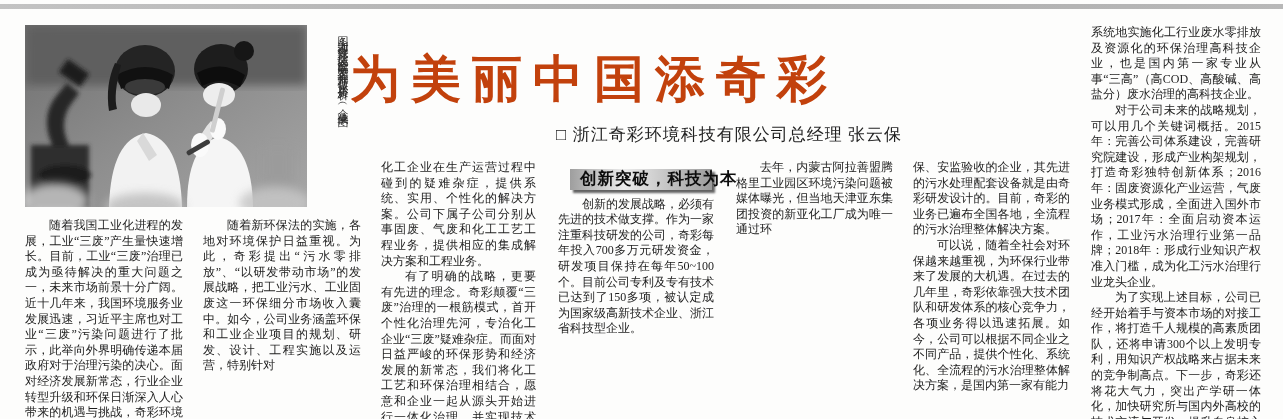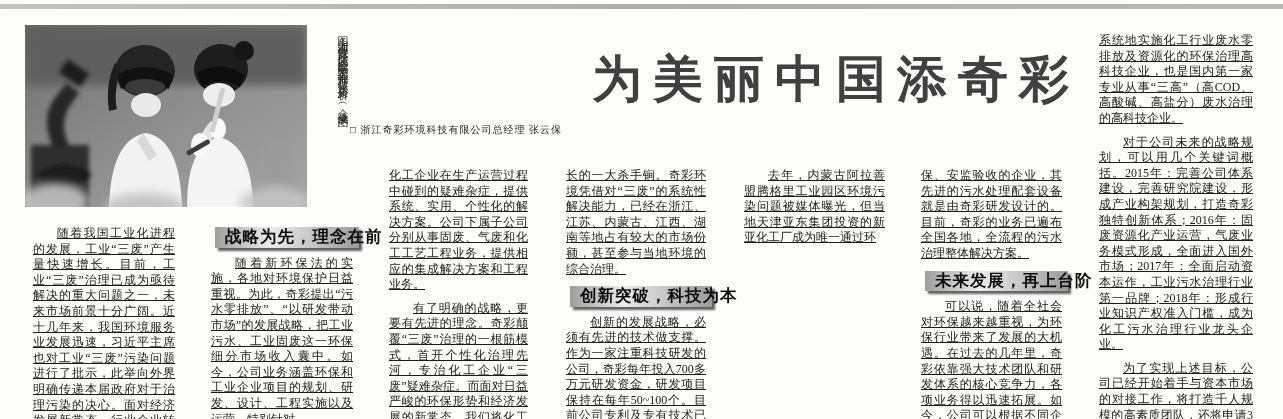--- a/index.html
+++ b/index.html
@@ -19,36 +19,36 @@
   }
   .photo-wrap svg{display:block;}
   .photo-caption{
     position:absolute;left:310px;top:27px;height:182px;width:42px;
     writing-mode:vertical-rl;
     font-size:11px;letter-spacing:2.6px;line-height:19px;
     color:#2a2a2a;
   }
   .headline{
     position:absolute;left:350px;top:46px;width:730px;
-    text-align:right;
+    text-align:left;
     font-family:"Liberation Sans","DejaVu Sans",sans-serif;
     font-weight:bold;font-size:50px;letter-spacing:11px;
-    color:#404040;white-space:nowrap;
+    color:#c2410c;white-space:nowrap;
   }
   .byline{
-    position:absolute;left:350px;top:123px;width:730px;
-    font-size:10px;letter-spacing:1px;color:#222;
+    position:absolute;left:364px;top:123px;width:730px;
+    text-align:center;font-size:17px;letter-spacing:1px;color:#222;
   }
   .col{
     position:absolute;
     font-size:12px;line-height:15.6px;
     text-align:justify;word-break:break-all;
     color:#1c1c1c;
   }
-  .col p{margin:8px;text-decoration:underline;}
+  .col p{margin:0;}
   .col p.indent{text-indent:2em;}
   .sec-header{
     display:block;margin:9px 2px 7px 12px;padding:2px 6px 3px 10px;
     font-family:"Liberation Sans","DejaVu Sans",sans-serif;
     font-weight:bold;font-size:16.5px;letter-spacing:1px;color:#0d0d0d;
     background:linear-gradient(90deg,#9e9e9e,#ececec 38%,#9b9b9b);
     box-shadow:3px 3px 2px rgba(70,70,70,0.85);
     white-space:nowrap;
   }
   .col1{left:25px; top:218px;width:158px;}
@@ -124,37 +124,34 @@
 
 <div class="photo-caption">图为浙江奇彩环境研究院研发工程师在做水质分析。（企业供图）</div>
 
 <div class="headline">为美丽中国添奇彩</div>
 <div class="byline">□ 浙江奇彩环境科技有限公司总经理 张云保</div>
 
 <div class="col col1">
     <p class="indent">随着我国工业化进程的发展，工业“三废”产生量快速增长。目前，工业“三废”治理已成为亟待解决的重大问题之一，未来市场前景十分广阔。近十几年来，我国环境服务业发展迅速，习近平主席也对工业“三废”污染问题进行了批示，此举向外界明确传递本届政府对于治理污染的决心。面对经济发展新常态，行业企业转型升级和环保日渐深入人心带来的机遇与挑战，奇彩环境已做好了充足的储备及准备，应对各</p>
   </div>
 <div class="col col2">
-    <div class="sec-header">战略为先，理念在前</div>
     <p class="indent">随着新环保法的实施，各地对环境保护日益重视。为此，奇彩提出“污水零排放”、“以研发带动市场”的发展战略，把工业污水、工业固废这一环保细分市场收入囊中。如今，公司业务涵盖环保和工业企业项目的规划、研发、设计、工程实施以及运营，特别针对</p>
   </div>
 <div class="col col3">
     <p class="">化工企业在生产运营过程中碰到的疑难杂症，提供系统、实用、个性化的解决方案。公司下属子公司分别从事固废、气废和化工工艺工程业务，提供相应的集成解决方案和工程业务。</p>
     <p class="indent">有了明确的战略，更要有先进的理念。奇彩颠覆“三废”治理的一根筋模式，首开个性化治理先河，专治化工企业“三废”疑难杂症。而面对日益严峻的环保形势和经济发展的新常态，我们将化工工艺和环保治理相结合，愿意和企业一起从源头开始进行一体化治理，并实现技术增值。我们的技术和合作方式不能被简单模仿，这是奇彩在短时间内迅速成</p>
   </div>
 <div class="col col4">
-    <p class="">长的一大杀手锏。奇彩环境凭借对“三废”的系统性解决能力，已经在浙江、江苏、内蒙古、江西、湖南等地占有较大的市场份额，甚至参与当地环境的综合治理。</p>
     <div class="sec-header">创新突破，科技为本</div>
     <p class="indent">创新的发展战略，必须有先进的技术做支撑。作为一家注重科技研发的公司，奇彩每年投入700多万元研发资金，研发项目保持在每年50~100个。目前公司专利及专有技术已达到了150多项，被认定成为国家级高新技术企业、浙江省科技型企业。</p>
   </div>
 <div class="col col5">
     <p class="indent">去年，内蒙古阿拉善盟腾格里工业园区环境污染问题被媒体曝光，但当地天津亚东集团投资的新亚化工厂成为唯一通过环</p>
   </div>
 <div class="col col6">
     <p class="">保、安监验收的企业，其先进的污水处理配套设备就是由奇彩研发设计的。目前，奇彩的业务已遍布全国各地，全流程的污水治理整体解决方案。</p>
-    <div class="sec-header">未来发展，再上台阶</div>
     <p class="indent">可以说，随着全社会对环保越来越重视，为环保行业带来了发展的大机遇。在过去的几年里，奇彩依靠强大技术团队和研发体系的核心竞争力，各项业务得以迅速拓展。如今，公司可以根据不同企业之不同产品，提供个性化、系统化、全流程的污水治理整体解决方案，是国内第一家有能力</p>
   </div>
 <div class="col col7">
     <p class="">系统地实施化工行业废水零排放及资源化的环保治理高科技企业，也是国内第一家专业从事“三高”（高COD、高酸碱、高盐分）废水治理的高科技企业。</p>
     <p class="indent">对于公司未来的战略规划，可以用几个关键词概括。2015年：完善公司体系建设，完善研究院建设，形成产业构架规划，打造奇彩独特创新体系；2016年：固废资源化产业运营，气废业务模式形成，全面进入国外市场；2017年：全面启动资本运作，工业污水治理行业第一品牌；2018年：形成行业知识产权准入门槛，成为化工污水治理行业龙头企业。</p>
     <p class="indent">为了实现上述目标，公司已经开始着手与资本市场的对接工作，将打造千人规模的高素质团队，还将申请300个以上发明专利，用知识产权战略来占据未来的竞争制高点。下一步，奇彩还将花大气力，突出产学研一体化，加快研究所与国内外高校的技术交流与开发，提升自身核心竞争力，大力协助推进化工行业的转型升级和“三废”治理。</p>
   </div>
 
 </body></html>

